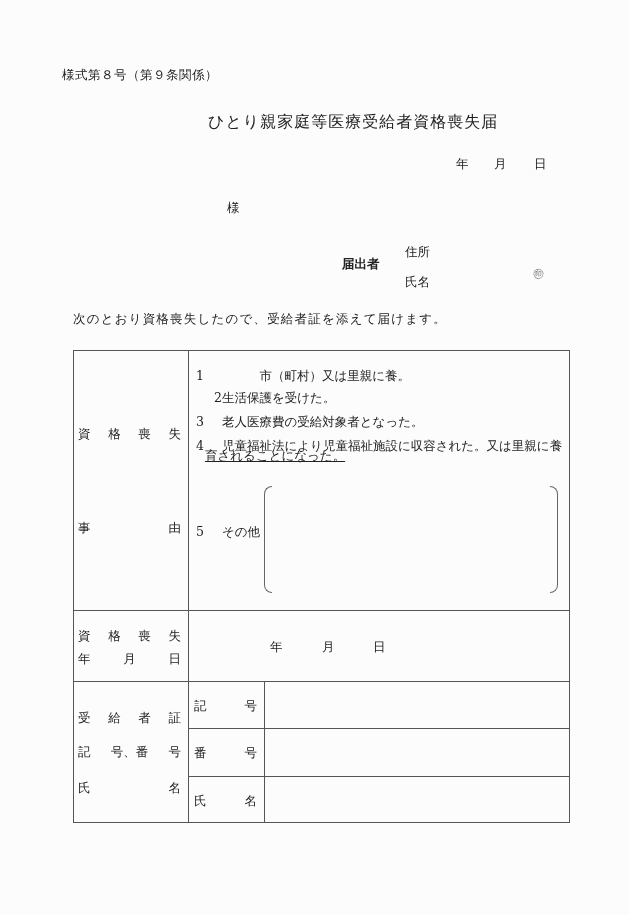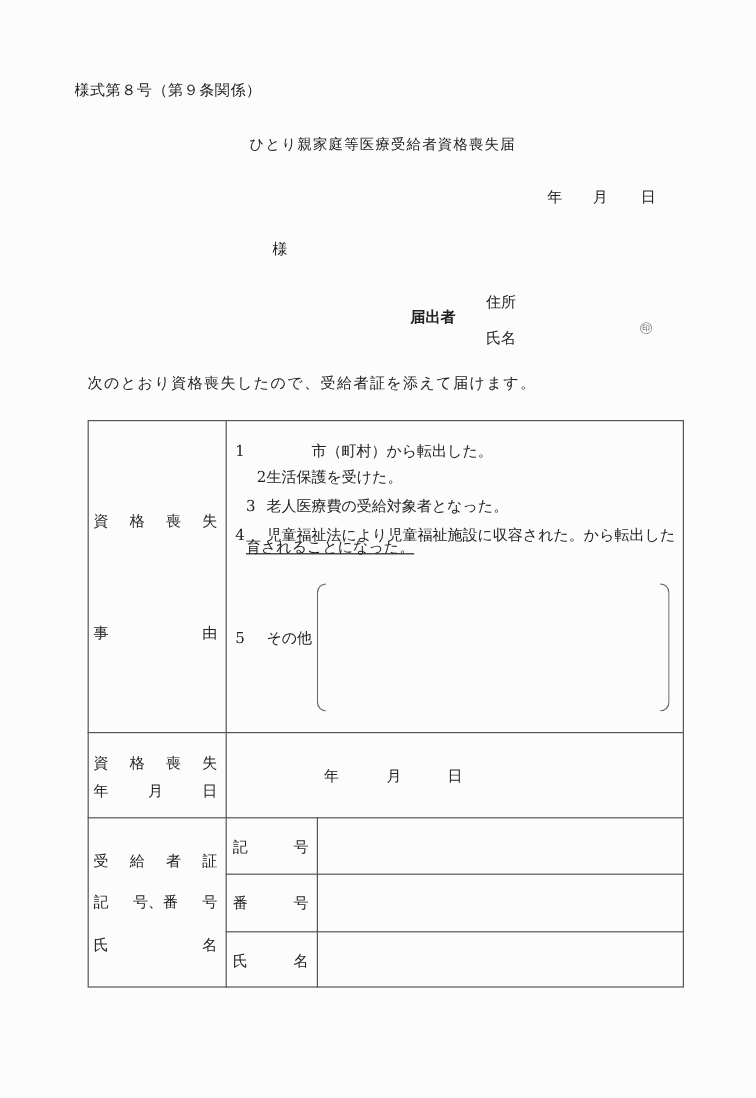--- a/index.html
+++ b/index.html
@@ -12,21 +12,21 @@
       height: 915px;
       position: relative;
       font-family: "DejaVu Serif", "Liberation Serif", serif;
       color: #222;
       font-size: 12.5px;
       overflow: hidden;
     }
     .abs { position: absolute; white-space: nowrap; }
 
     .form-number { left: 62px; top: 67px; font-size: 12.5px; letter-spacing: 0.5px; }
-    .form-title { left: 208px; top: 112px; font-size: 12px; letter-spacing: 1px; text-align: right; }
+    .form-title { left: 208px; top: 112px; font-size: 16px; letter-spacing: 1px; text-align: right; }
 
     .date-line { top: 156px; left: 456px; width: 100px; height: 18px; }
     .date-line span { position: absolute; top: 0; }
 
     .addressee { left: 227px; top: 200px; }
 
     .applicant-label { left: 342px; top: 256px; font-weight: bold; }
     .address-label { left: 405px; top: 244px; }
     .name-label { left: 405px; top: 274px; }
     .seal { left: 533px; top: 266px; font-size: 11px; color: #555; }
@@ -145,30 +145,30 @@
   <span>格</span>
   <span>喪</span>
   <span>失</span>
 </div>
 <div class="spread" style="top:520px;">
   <span>事</span>
   <span>由</span>
 </div>
 
 <div class="reason-item" style="top:368px;">
-  <span class="num">1</span><span>　　　市（町村）から転出した。</span>
+  <span class="num">1</span><span>　　　市（町村）又は里親に養。</span>
 </div>
 <div class="reason-item" style="top:390px;text-align:right;">
   <span class="num">2</span><span>生活保護を受けた。</span>
 </div>
-<div class="reason-item" style="top:414px;text-align:center;">
+<div class="reason-item" style="top:414px;">
   <span class="num">3</span><span>老人医療費の受給対象者となった。</span>
 </div>
 <div class="reason-item" style="top:438px;">
-  <span class="num">4</span><span>児童福祉法により児童福祉施設に収容された。から転出した</span>
+  <span class="num">4</span><span>児童福祉法により児童福祉施設に収容された。又は里親に養</span>
 </div>
 <div class="reason-item" style="top:448px; left:205px;text-decoration:underline;">
   <span>育されることになった。</span>
 </div>
 <div class="reason-item" style="top:486px;margin-top:38px;">
   <span class="num">5</span><span>その他</span>
 </div>
 <div class="bracket-left"></div>
 <div class="bracket-right"></div>
 <div class="other-input"></div>

